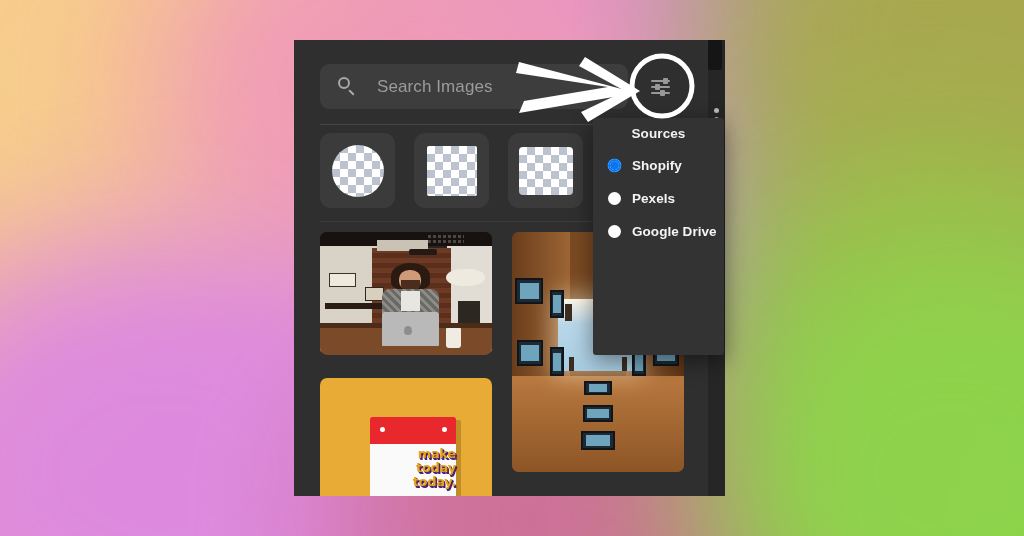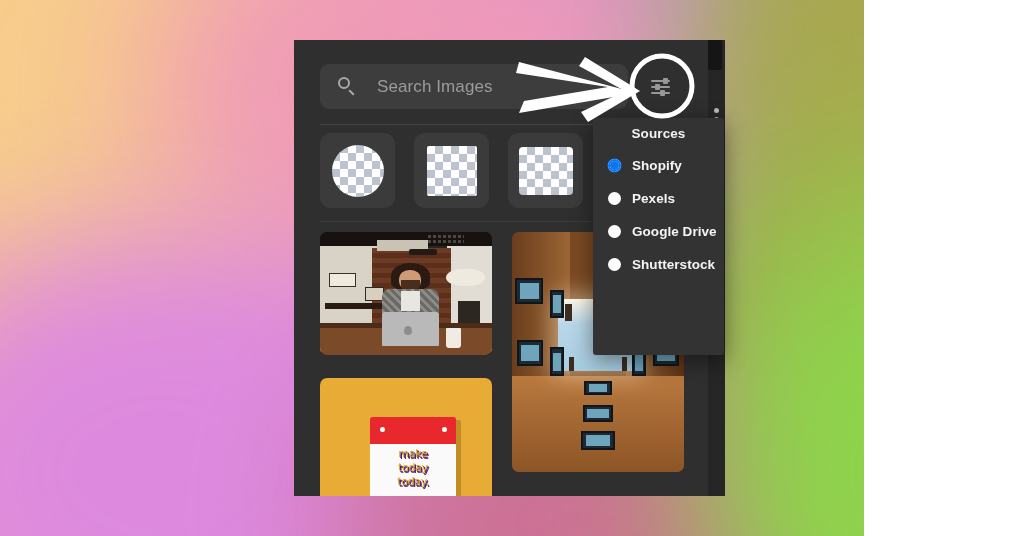--- a/index.html
+++ b/index.html
@@ -6,21 +6,21 @@
     margin: 0;
     padding: 0;
     width: 1024px;
     height: 536px;
     overflow: hidden;
     font-family: "Liberation Sans", sans-serif;
   }
 
   #stage {
     position: relative;
-    width: 864px;
+    width: 1024px;
     height: 536px;
     overflow: hidden;
     background: #22c55e;
   }
 
   
   .bg-base {
     position: absolute;
     inset: 0;
     background: linear-gradient(115deg, #f6c98a 0%, #ef9fb4 22%, #d98ad8 46%, #b79ec0 62%, #9aab55 80%, #8ed44b 100%);
@@ -258,25 +258,25 @@
   .cal-shadow { position: absolute; left: 32%; top: 32%; width: 50%; height: 70%; background: rgba(120,80,10,0.35); border-radius: 2px; }
   .cal-body { position: absolute; left: 29%; top: 30%; width: 50%; height: 70%; background: #fafafa; border-radius: 2px; }
   .cal-head { position: absolute; left: 29%; top: 30%; width: 50%; height: 21%; background: #e8282d; border-radius: 2px 2px 0 0; }
   .cal-hole { position: absolute; top: 38%; width: 5px; height: 5px; background: #fff; border-radius: 50%; }
   .cal-hole.h1 { left: 35%; }
   .cal-hole.h2 { left: 71%; }
   .cal-text {
     position: absolute;
     left: 29%; top: 53%;
     width: 50%;
-    text-align: center;
+    text-align: right;
     color: #e8a319;
     font-family: "DejaVu Sans", sans-serif;
-    font-weight: 400;
-    font-size: 11px;
+    font-weight: 700;
+    font-size: 13px;
     line-height: 14px;
     letter-spacing: -0.3px;
     text-shadow: 1px 1px 0 #4a2170, 1.6px 1.6px 0 #4a2170;
   }
 
   
   #sources-dropdown {
     position: absolute;
     left: 593px;
     top: 118px;
@@ -512,24 +512,20 @@
         <span class="radio"></span>
         <span class="source-label">Pexels</span>
       </div>
 
 
       <div class="source-item">
         <span class="radio"></span>
         <span class="source-label">Google Drive</span>
       </div>
 
-      <div class="source-item">
-        <span class="radio"></span>
-        <span class="source-label">Shutterstock</span>
-      </div>
 
     </div>
   </div>
 
   <svg id="annotation-layer" width="1024" height="536" viewBox="0 0 1024 536">
     <g>
       <path d="M 519 62 L 637 93 L 519 113 L 524 101 L 608 87 L 516 73 Z" fill="#ffffff"></path>
       <path d="M 585 57 L 640 91 L 588 122 L 581 112 L 625 91 L 579 66 Z" fill="#ffffff"></path>
     </g>
     <circle cx="662" cy="86" r="30" fill="none" stroke="#ffffff" stroke-width="5"></circle>

